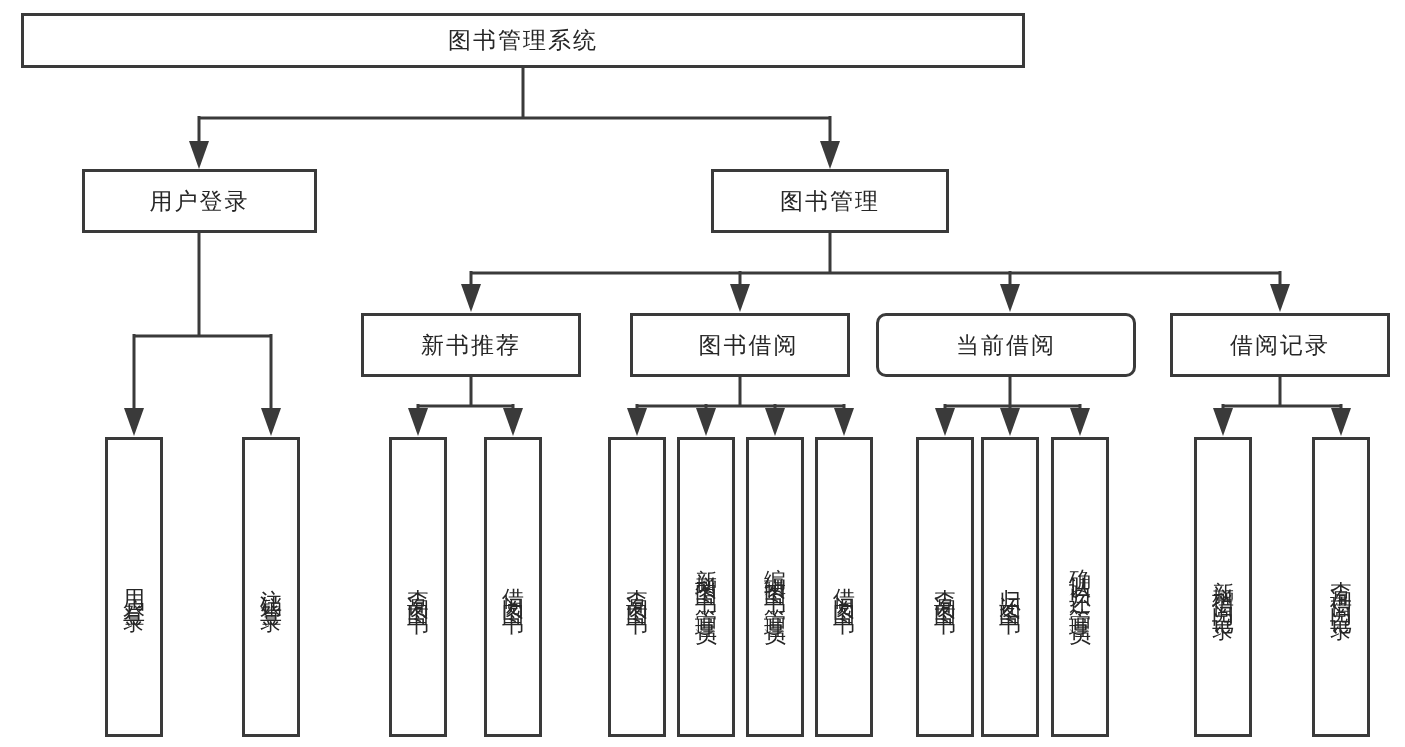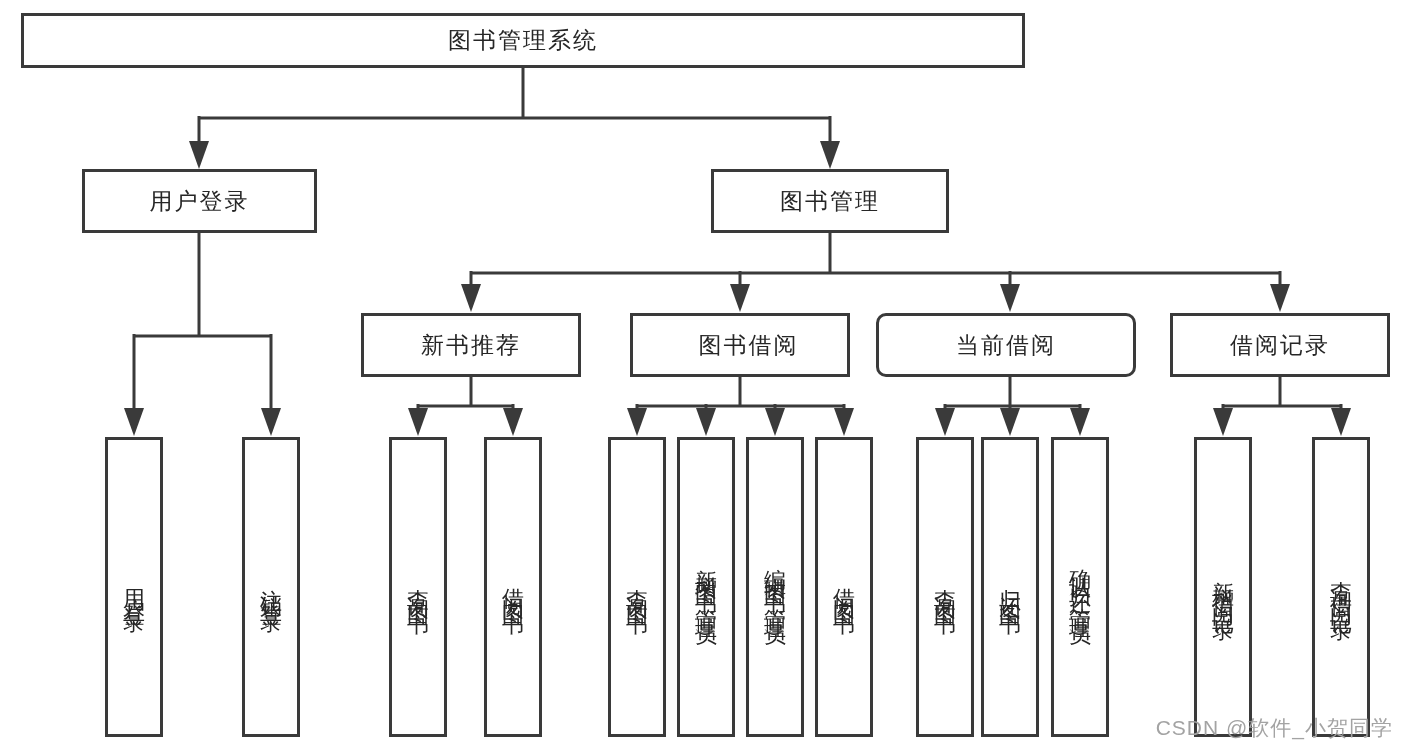--- a/index.html
+++ b/index.html
@@ -141,15 +141,14 @@
   <div class="node leaf n-lf-10">
     <span class="vtext">确认归还（管理员）</span>
   </div>
   <div class="node leaf n-lf-11">
     <span class="vtext">新增借阅记录</span>
   </div>
   <div class="node leaf n-lf-12">
     <span class="vtext">查询借阅记录</span>
   </div>
 
-  <div class="watermark">CSDN @软件_小贺同学</div>
 
 </div>
 
 </body></html>

